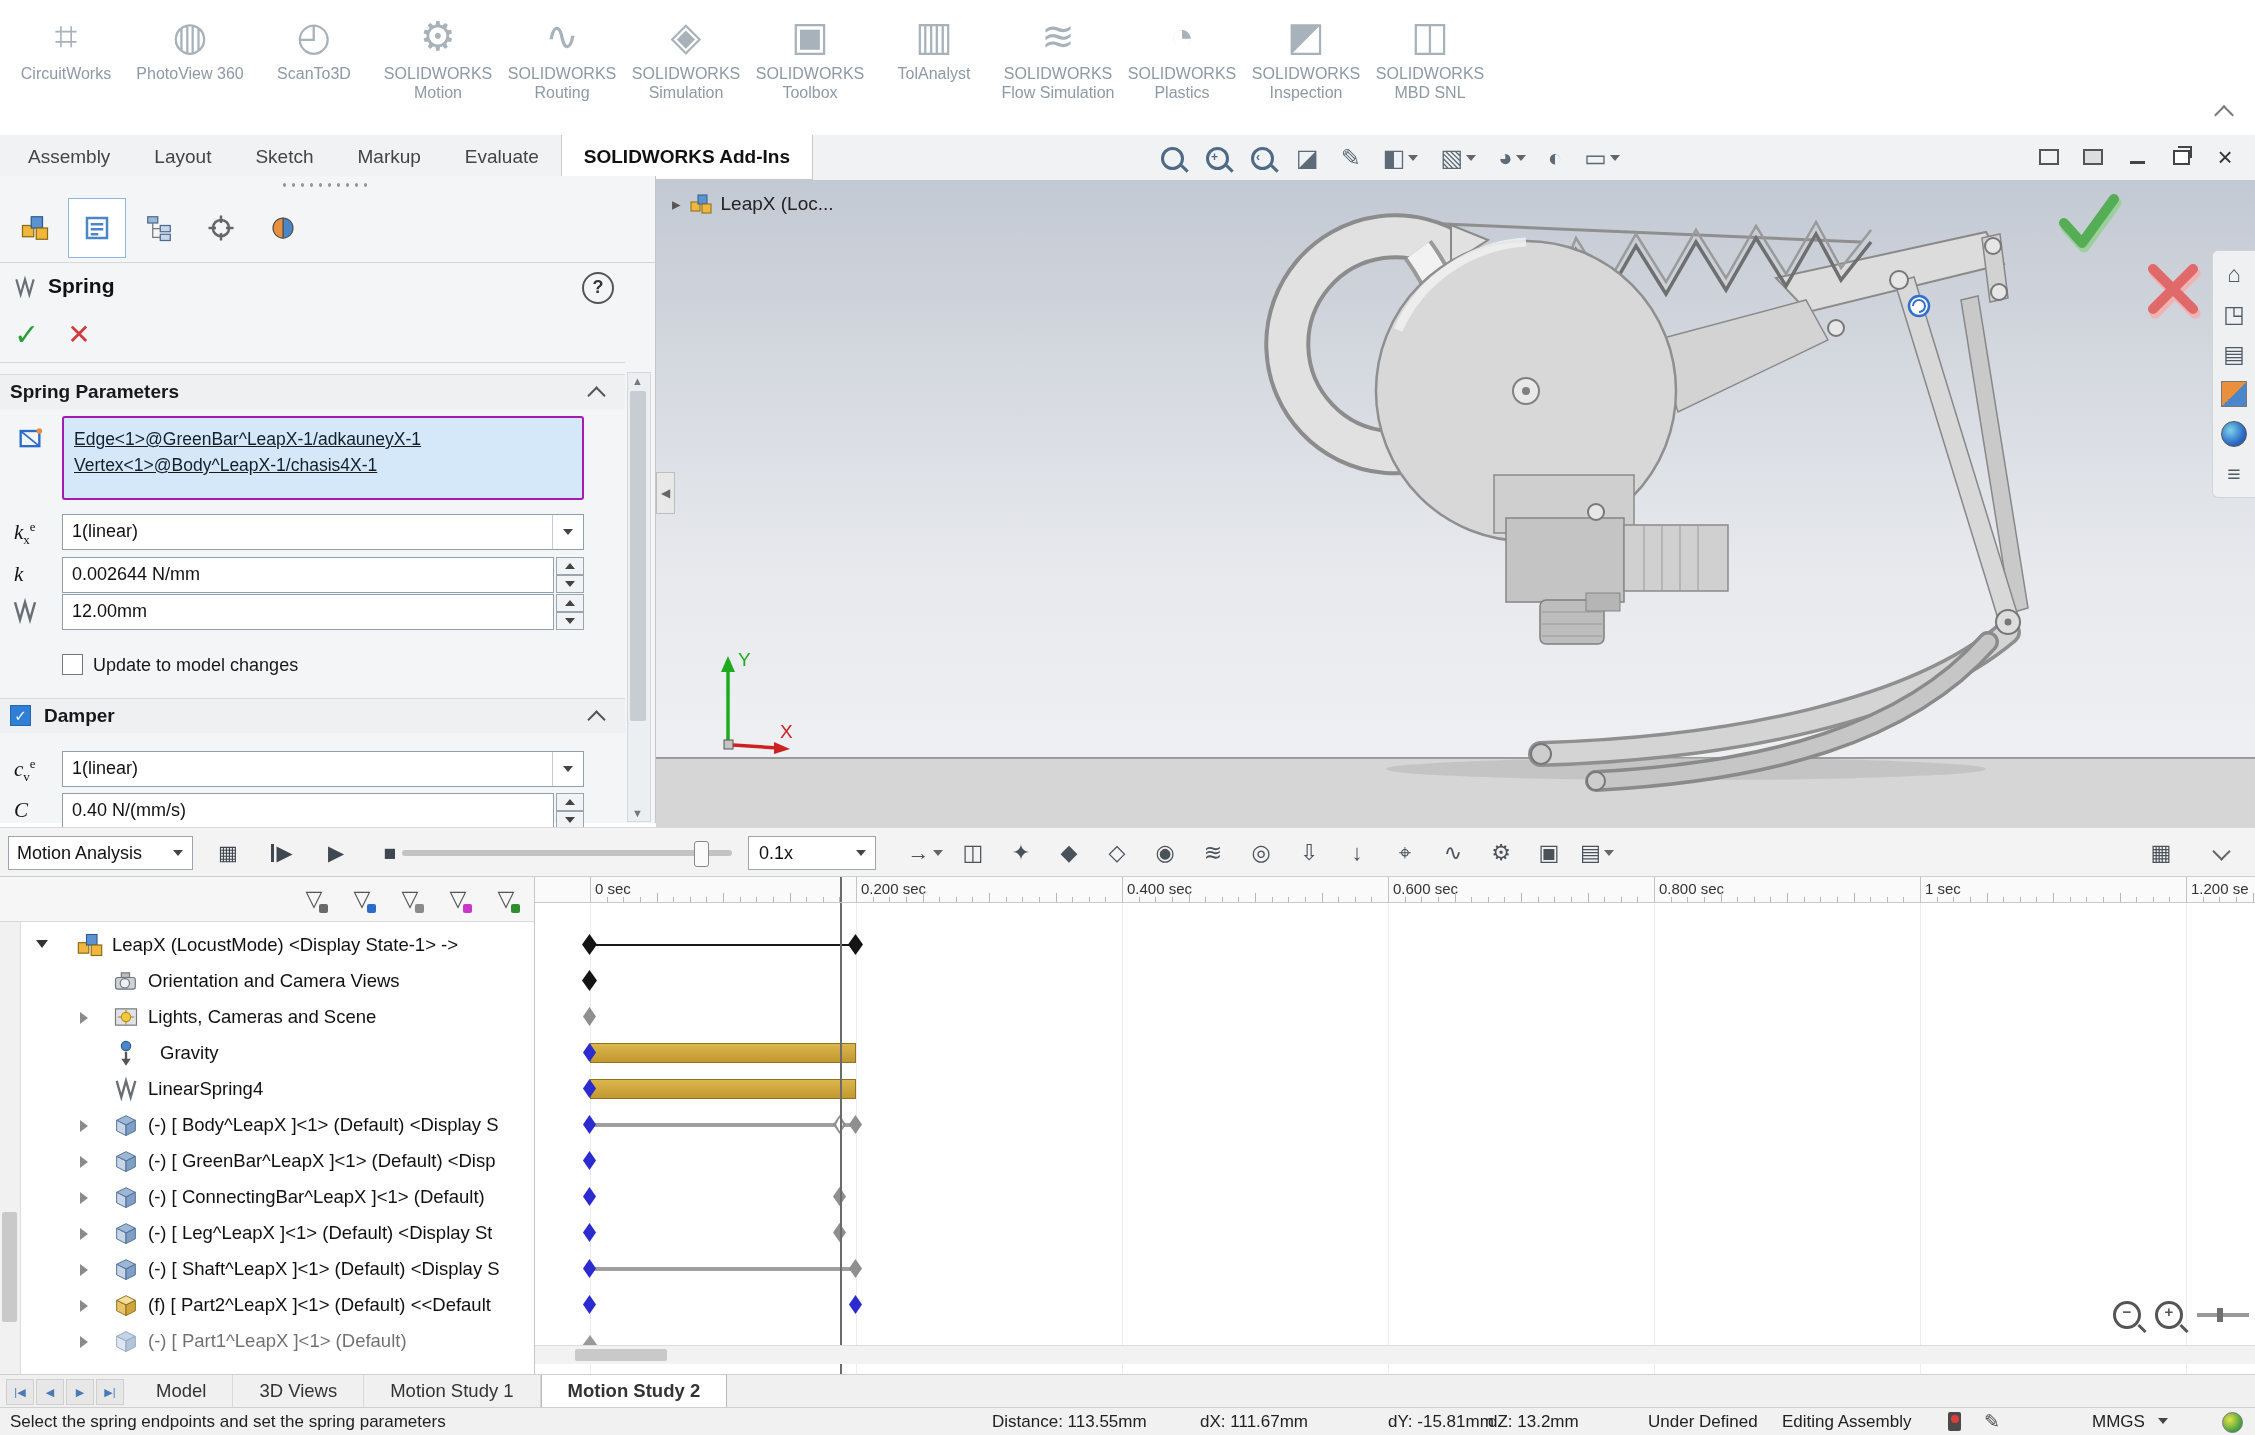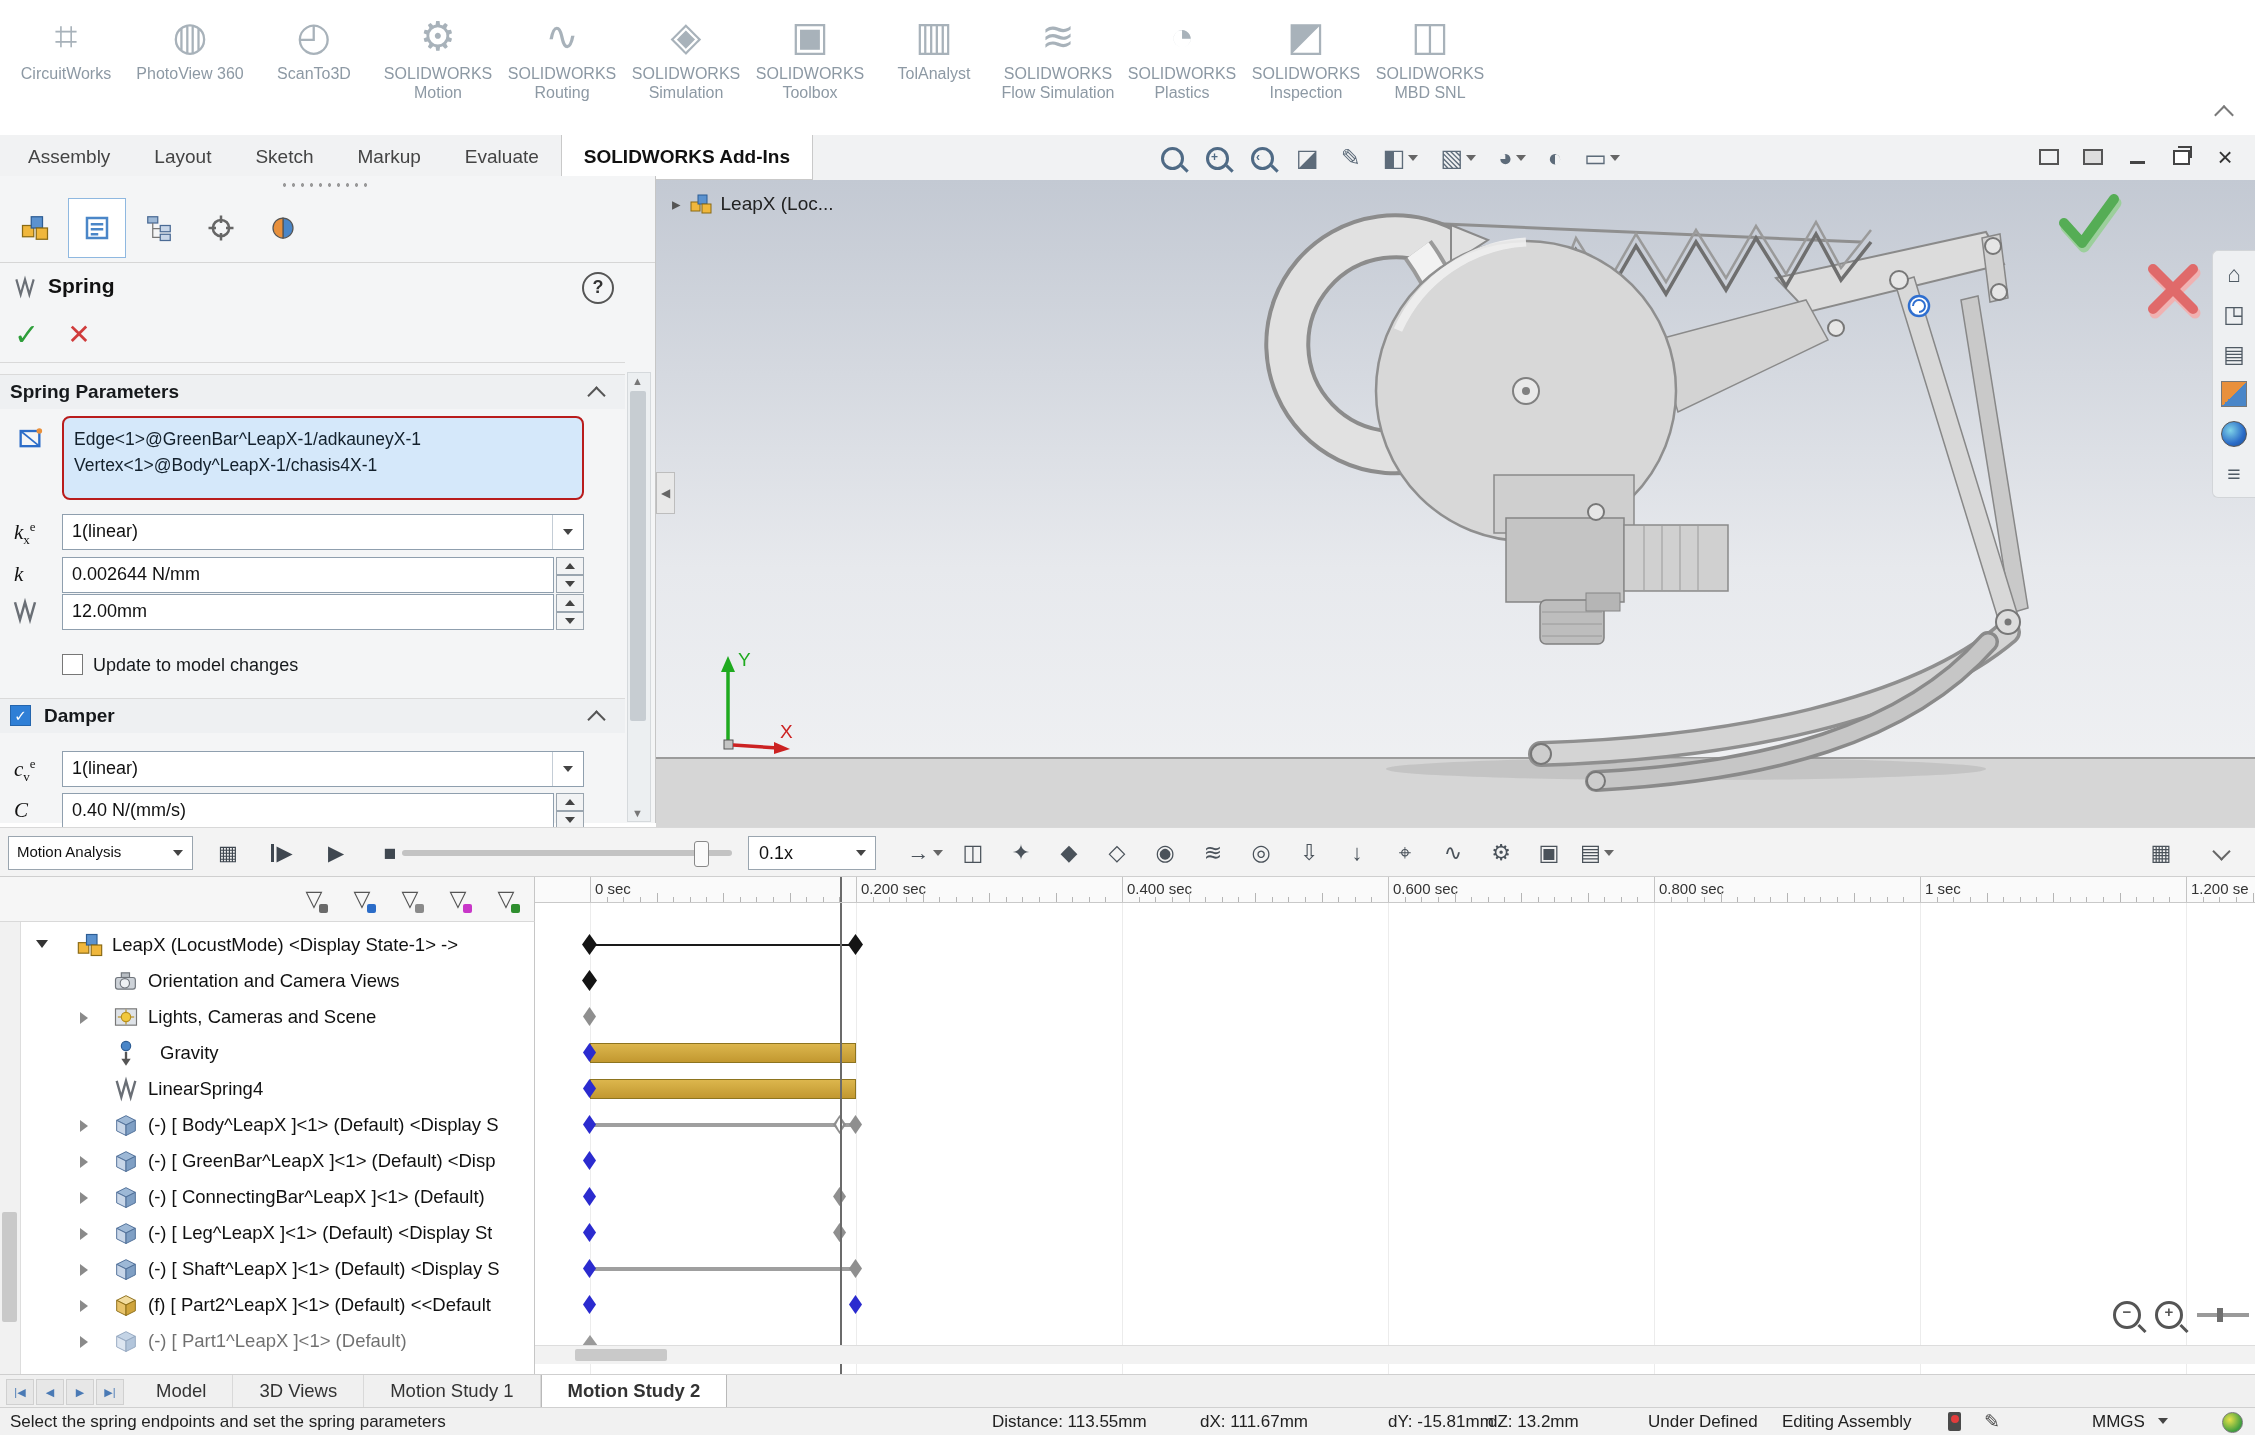--- a/index.html
+++ b/index.html
@@ -47,21 +47,21 @@
   #pm-title-icon{position:absolute;left:0;top:2px;width:26px;height:26px;}
   #pm-title{position:absolute;left:36px;top:2px;font-size:21px;font-weight:bold;color:#111;}
   #pm-help{position:absolute;right:28px;top:0px;width:28px;height:28px;border:2px solid #555;border-radius:50%;text-align:center;line-height:27px;font-size:18px;color:#333;font-weight:bold;}
   #pm-ok-row{position:absolute;left:14px;top:140px;height:36px;display:flex;gap:28px;align-items:center;}
   #pm-ok{font-size:30px;color:#2e9e3a;font-weight:bold;}
   #pm-cancel{font-size:28px;color:#d03c3c;font-weight:bold;}
   #pm-ok-divider{position:absolute;left:0;top:186px;width:625px;height:1px;background:#d9d9d9;}
   .grp-head{position:absolute;left:0;width:625px;height:34px;background:#eef0f2;border-top:1px solid #dadada;}
   .grp-head .gtitle{position:absolute;left:10px;top:6px;font-size:19px;font-weight:bold;color:#16191c;}
   .chev-up{position:absolute;right:22px;top:14px;width:11px;height:11px;border-left:2px solid #555;border-top:2px solid #555;transform:rotate(45deg);}
-  #sel-box{position:absolute;left:62px;top:240px;width:522px;height:84px;background:#d5e8fa;border:2px solid #b91c1c;border-radius:8px;padding:8px 10px;box-sizing:border-box;}
+  #sel-box{position:absolute;left:62px;top:240px;width:522px;height:84px;background:#d5e8fa;border:2px solid #a21caf;border-radius:3px;padding:8px 10px;box-sizing:border-box;text-decoration:underline;}
   .sel-line{font-size:17.5px;line-height:26px;color:#13202c;white-space:nowrap;overflow:hidden;}
   #sel-icon{position:absolute;left:16px;top:248px;width:28px;height:28px;}
   .flabel{position:absolute;left:14px;font-size:21px;font-style:italic;font-family:"Liberation Serif","DejaVu Serif",serif;color:#111;}
   .flabel sub,.flabel sup{font-size:13px;font-style:normal;}
   .selectbox{position:absolute;left:62px;width:522px;height:36px;background:#fff;border:1px solid #8f9fae;box-sizing:border-box;}
   .selectbox .stext{position:absolute;left:9px;top:6px;font-size:18px;color:#111;}
   .selectbox .sbtn{position:absolute;right:0;top:0;width:30px;height:100%;border-left:1px solid #c4cdd6;display:flex;align-items:center;justify-content:center;}
   .input{position:absolute;left:62px;width:492px;height:36px;background:#fff;border:1px solid #8f9fae;box-sizing:border-box;}
   .input .itext{position:absolute;left:9px;top:6px;font-size:18px;color:#111;}
   .spin{position:absolute;left:556px;width:28px;height:36px;display:flex;flex-direction:column;}
@@ -84,21 +84,21 @@
   #pm-float-ok{position:absolute;left:1398px;top:10px;width:72px;height:66px;}
   #pm-float-cancel{position:absolute;left:1486px;top:76px;width:66px;height:66px;}
   #rt-toolbar{position:absolute;right:0;top:70px;width:42px;background:#eef0f2;border:1px solid #d2d5d8;border-right:none;border-radius:6px 0 0 6px;display:flex;flex-direction:column;align-items:center;padding:6px 0;gap:6px;}
   .rt-icon{width:34px;height:34px;display:flex;align-items:center;justify-content:center;font-size:23px;color:#4f5a64;}
   .rt-grid{width:24px;height:24px;background:linear-gradient(135deg,#e8903c 50%,#4a86c8 50%);border:1px solid #777;}
   .rt-ball{width:24px;height:24px;border-radius:50%;background:radial-gradient(circle at 35% 35%,#7fd3e8,#2b6cc8 60%,#1d4d8f);border:1px solid #555;}
   #triad{position:absolute;left:40px;top:462px;}
   
   #motion-bar{position:absolute;left:0;top:827px;width:2255px;height:50px;background:#f3f3f3;border-top:1px solid #d8d8d8;border-bottom:1px solid #cfcfcf;box-sizing:border-box;}
   #ms-type{position:absolute;left:8px;top:8px;width:185px;height:34px;background:#fff;border:1px solid #9aa5af;box-sizing:border-box;}
-  #ms-type .stext{position:absolute;left:8px;top:6px;font-size:15px;color:#111;}
+  #ms-type .stext{position:absolute;left:8px;top:6px;font-size:18px;color:#111;}
   #ms-type .sbtn{position:absolute;right:0;top:0;width:28px;height:100%;display:flex;align-items:center;justify-content:center;}
   #playback{position:absolute;left:210px;top:6px;display:flex;gap:18px;align-items:center;height:38px;}
   .mbtn{min-width:36px;height:36px;display:flex;align-items:center;justify-content:center;font-size:21px;color:#3f4750;}
   .mbtn .barl{width:3px;height:18px;background:#3f4750;margin-right:2px;}
   #ms-slider{position:absolute;left:402px;top:22px;width:330px;height:6px;background:#c3c3c3;border-radius:3px;}
   #ms-slider-handle{position:absolute;left:292px;top:-9px;width:13px;height:24px;background:#fafafa;border:1px solid #888;border-radius:3px;}
   #ms-speed{position:absolute;left:748px;top:8px;width:128px;height:34px;background:#fff;border:1px solid #9aa5af;box-sizing:border-box;}
   #ms-speed .stext{position:absolute;left:10px;top:6px;font-size:18px;color:#111;}
   #ms-speed .sbtn{position:absolute;right:0;top:0;width:28px;height:100%;display:flex;align-items:center;justify-content:center;}
   #ms-tools{position:absolute;left:905px;top:6px;display:flex;gap:8px;align-items:center;height:38px;}

